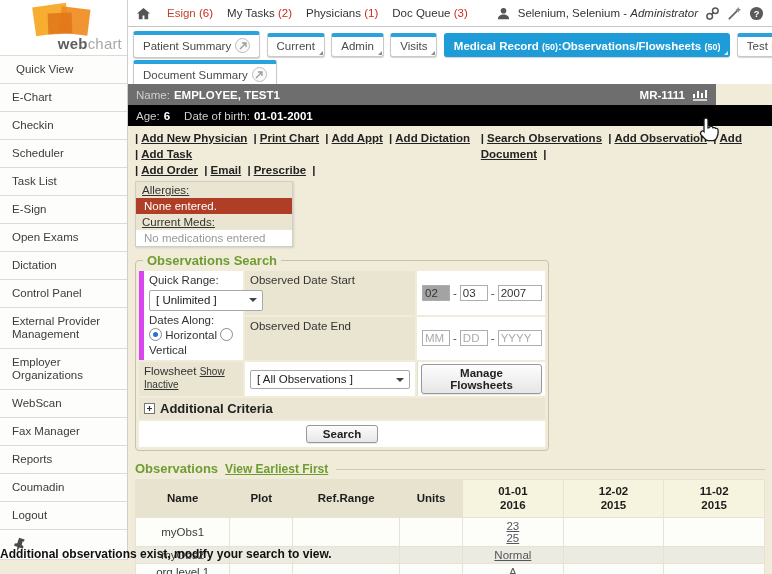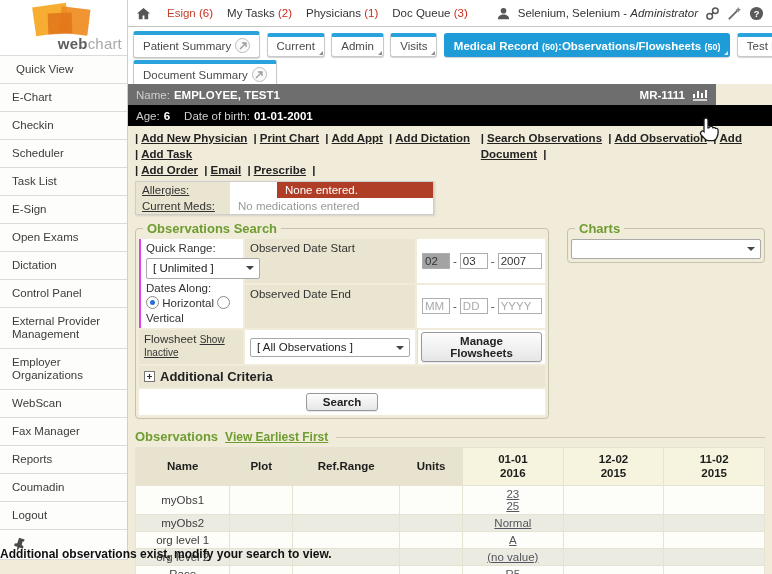--- a/index.html
+++ b/index.html
@@ -44,36 +44,36 @@
   .glbl{color:#cfcfcf;margin-right:4px;}
   .gval{color:#fff;font-weight:bold;}
   .spacer{flex:1;}
   
   #content{position:absolute;left:128px;top:126px;width:644px;padding:4px 7px 0;box-sizing:border-box;}
   .linkrow{font-size:11.5px;font-weight:bold;color:#222;display:flex;line-height:16px;}
   .linkrow a{color:#222;text-decoration:underline;margin:0 3px;cursor:pointer;}
   .pipe{color:#222;}
   
   #allergy-box{margin-top:3px;display:inline-block;border:1px solid #cdcdcd;background:#fff;box-shadow:1px 1px 2px rgba(0,0,0,.12);}
-  .al-row{display:flex;font-size:11.5px;}
+  .al-row{display:flex;font-size:11.5px;flex-direction:column;}
   .al-lbl{background:#e9e5d1;padding:2px 6px;min-width:82px;}
   .al-lbl a{color:#333;text-decoration:underline;cursor:pointer;}
-  .al-val-bad{background:#b03e26;color:#fff;padding:2px 8px;min-width:140px;margin-left:47px;}
+  .al-val-bad{background:#b03e26;color:#fff;padding:2px 8px;min-width:140px;}
   .al-val{color:#999;padding:2px 8px;background:#fff;min-width:140px;}
   
   #formrow{display:flex;gap:18px;margin-top:6px;align-items:flex-start;}
   fieldset{border:1px solid #c6c2ab;border-radius:4px;padding:3px;margin:0;}
   fieldset legend{font-size:13px;font-weight:bold;color:#6f9c30;padding:0 4px;margin-left:4px;}
   #search-fieldset{width:414px;box-sizing:border-box;}
   #charts-fieldset{flex:1;}
   .sgrid{display:grid;grid-template-columns:104px 1fr 128px;gap:2px;}
   .cell{padding:3px 5px;font-size:11.5px;box-sizing:border-box;}
   .lblcell{background:#e9e5d1;color:#333;line-height:13px;}
   .fieldcell{background:#fff;display:flex;align-items:center;gap:3px;}
-  .rightcell{background:#fff;border-left:2px solid #d946ef;grid-row:1 / span 2;padding:2px 5px;font-size:11.5px;line-height:15px;}
+  .rightcell{background:#fff;border-left:5px solid #d946ef;grid-row:1 / span 2;padding:2px 5px;font-size:11.5px;line-height:15px;}
   .addrow{grid-column:1 / -1;background:#eae6d3;font-weight:bold;display:flex;align-items:center;gap:5px;padding:3px 5px;font-size:13px;color:#222;}
   .searchrow{grid-column:1 / -1;background:#fff;text-align:center;padding:4px;}
   .din{border:1px solid #adadad;padding:1px 2px;font-size:11.5px;width:22px;color:#333;font-family:"Liberation Sans",sans-serif;}
   .din.yyyy{width:38px;}
   .din.sel{background:#a3a3a3;}
   .din::placeholder{color:#aaa;}
   .dsep{color:#444;}
   .select{background:#fff;border:1px solid #a9a9a9;border-radius:2px;padding:2px 18px 2px 6px;position:relative;font-size:11.5px;color:#222;cursor:pointer;min-height:13px;}
   .select .arr{position:absolute;right:5px;top:7px;width:0;height:0;border:4px solid transparent;border-top-color:#444;}
   .btn{background:linear-gradient(#fdfdfd,#e6e6e6);border:1px solid #989898;border-radius:3px;padding:2px 10px;
@@ -338,24 +338,20 @@
               <path d="M5.5 3v5M3 5.5h5" stroke="#333" stroke-width="1.2"></path>
             </svg>
           <span>Additional Criteria</span>
         </div>
         <div class="searchrow">
           <button class="btn" style="padding:2px 16px;">Search</button>
         </div>
       </div>
     </fieldset>
 
-    <fieldset id="charts-fieldset">
-      <legend>Charts</legend>
-      <div class="select" style="height:14px;"><span></span><span class="arr"></span></div>
-    </fieldset>
   </div>
 
   
   <div id="obs-head">
     <span class="t">Observations</span>
     <a>View Earliest First</a>
     <span class="rule"></span>
   </div>
 
   <table>

